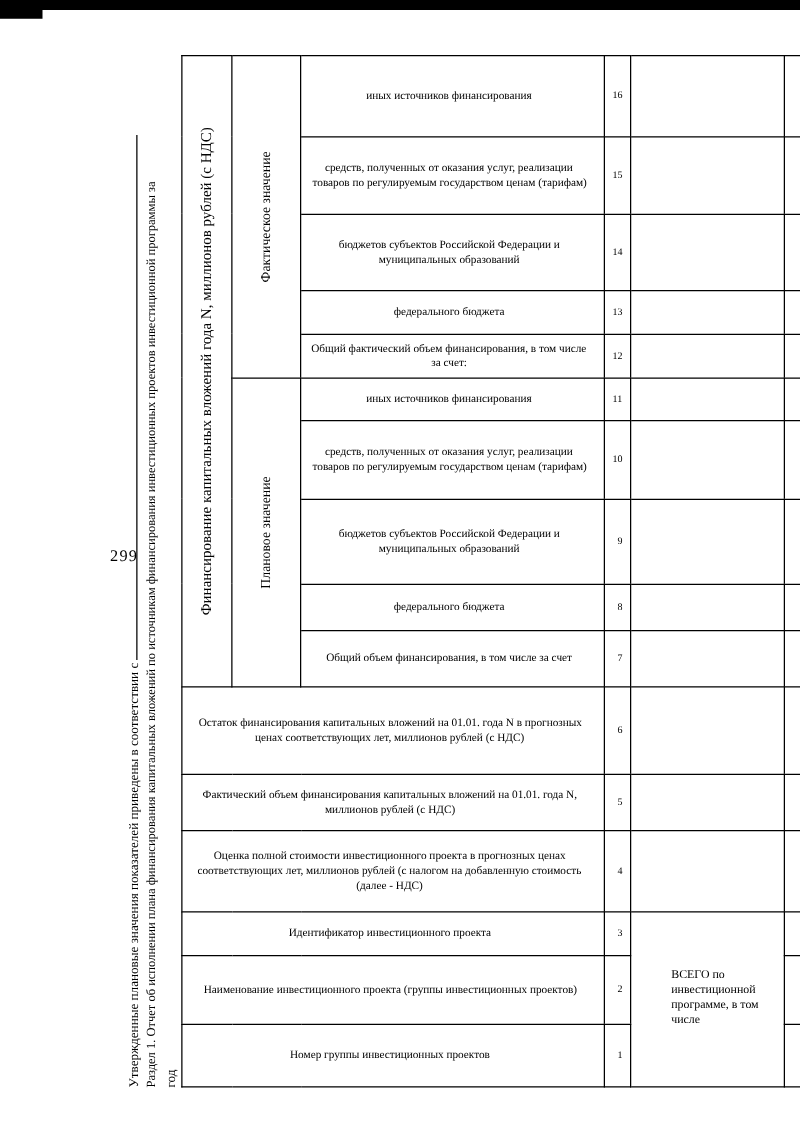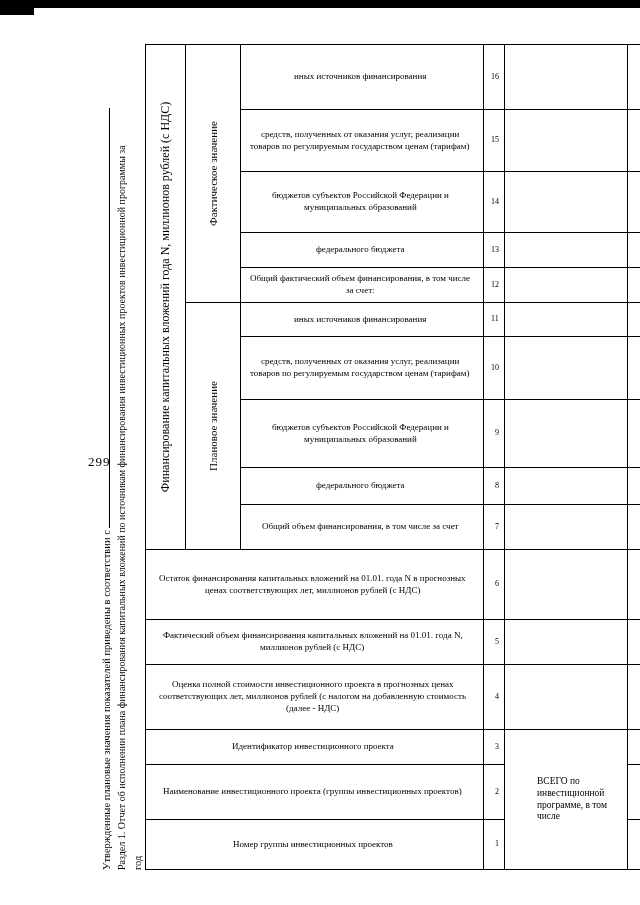--- a/index.html
+++ b/index.html
@@ -3,21 +3,21 @@
 <meta charset="utf-8">
 <style>
   html,body { margin:0; padding:0; background:#fff; }
   .page {
     position:relative; width:640px; height:905px; background:#ffffff;
     overflow:hidden; color:#000;
     font-family:"Liberation Serif", serif;
   }
   .scan-bar { position:absolute; left:0; top:0; width:640px; height:8px; background:#000; }
   .scan-blob { position:absolute; left:0; top:0; width:34px; height:15px; background:#000; }
-  .page-number { position:absolute; left:88px; top:454px; font-size:13px; letter-spacing:1px; }
+  .page-number { position:absolute; left:88px; top:437px; font-size:13px; letter-spacing:1px; }
 
   
   .landscape {
     position:absolute; left:0; top:0; width:905px; height:640px;
     transform-origin:0 0; transform:rotate(-90deg) translateX(-905px);
     overflow:hidden;
   }
   .title-line { position:absolute; left:35px; white-space:nowrap; font-size:10.5px; }
   .title-1 { top:99px; }
   .title-2 { top:116px; font-size:10px; }

